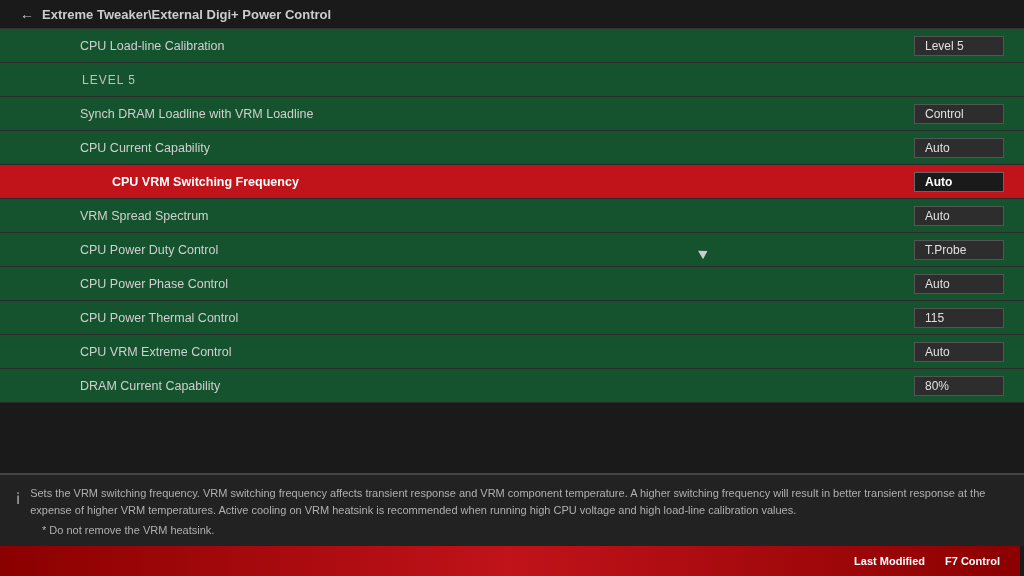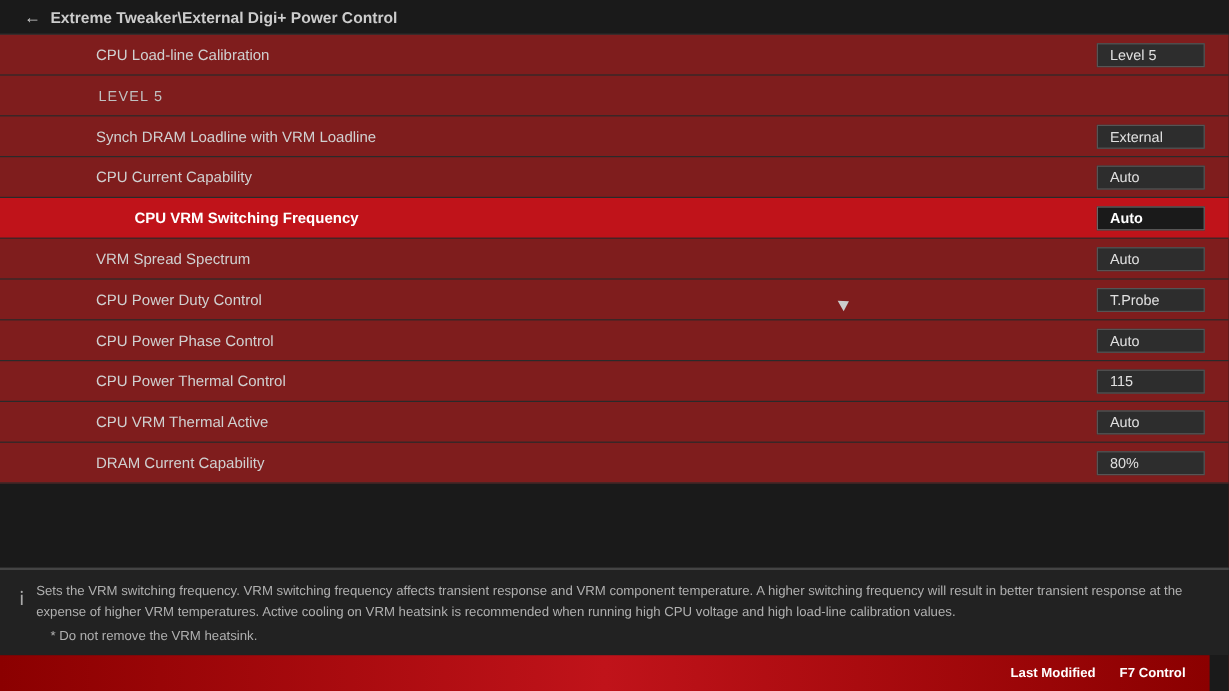--- a/index.html
+++ b/index.html
@@ -24,21 +24,21 @@
       font-size: 14px;
     }
     .header-title {
       color: #ccc;
       font-size: 13px;
       font-weight: bold;
       text-align: center;
     }
 
     .settings-container {
-      background: #7f1d1d;
+      background: #14532d;
       padding: 0;
     }
 
     .setting-row {
       display: flex;
       align-items: center;
       justify-content: space-between;
       padding: 6px 20px 6px 80px;
       border-bottom: 1px solid #2a2a2a;
       min-height: 34px;
@@ -119,21 +119,21 @@
       color: #b0b0b0;
       font-size: 11px;
       margin-top: 6px;
       padding-left: 26px;
     }
 
     .bottom-bar {
       position: absolute;
       bottom: 0;
       left: 0;
-      right: 16px;
+      right: 4px;
       height: 30px;
       background: linear-gradient(to right, #8B0000, #c0131a, #8B0000);
       display: flex;
       align-items: center;
       justify-content: flex-end;
       padding: 0 20px;
       gap: 20px;
     }
 
     .bottom-btn {
@@ -173,21 +173,21 @@
 <div class="settings-container" id="settings-list">
     <div class="setting-row">
       <span class="setting-label">CPU Load-line Calibration</span>
       <span class="setting-value">Level 5</span>
     </div>
     <div class="setting-row">
       <span class="setting-value-plain">LEVEL 5</span>
     </div>
     <div class="setting-row">
       <span class="setting-label">Synch DRAM Loadline with VRM Loadline</span>
-      <span class="setting-value">External</span>
+      <span class="setting-value">Control</span>
     </div>
     <div class="setting-row">
       <span class="setting-label">CPU Current Capability</span>
       <span class="setting-value">Auto</span>
     </div>
     <div class="setting-row highlighted">
       <span class="setting-label">CPU VRM Switching Frequency</span>
       <span class="setting-value">Auto</span>
     </div>
     <div class="setting-row">
@@ -200,21 +200,21 @@
     </div>
     <div class="setting-row">
       <span class="setting-label">CPU Power Phase Control</span>
       <span class="setting-value">Auto</span>
     </div>
     <div class="setting-row">
       <span class="setting-label">CPU Power Thermal Control</span>
       <span class="setting-value">115</span>
     </div>
     <div class="setting-row">
-      <span class="setting-label">CPU VRM Thermal Active</span>
+      <span class="setting-label">CPU VRM Extreme Control</span>
       <span class="setting-value">Auto</span>
     </div>
     <div class="setting-row">
       <span class="setting-label">DRAM Current Capability</span>
       <span class="setting-value">80%</span>
     </div>
   </div>
 
 <div class="info-panel">
   <div class="info-panel-inner">

